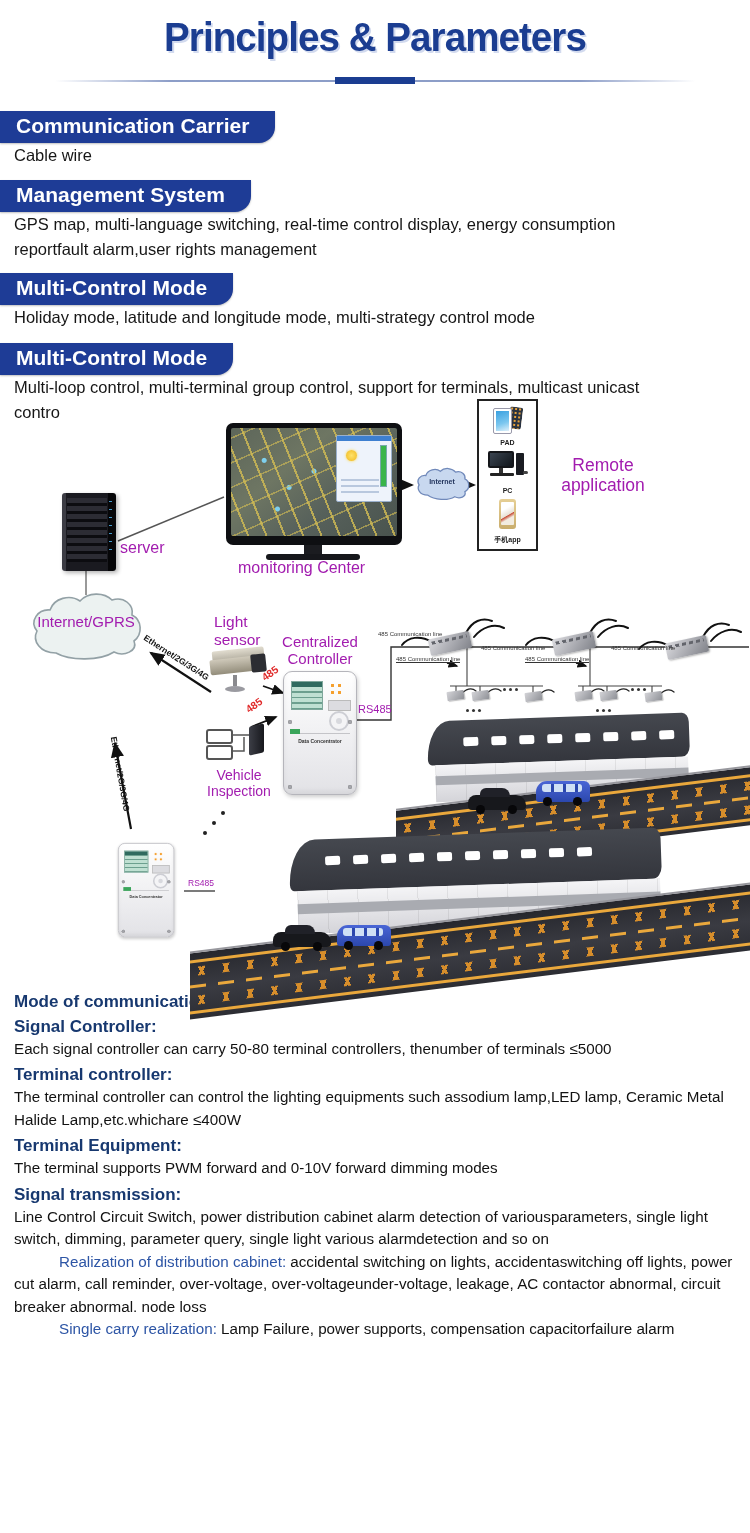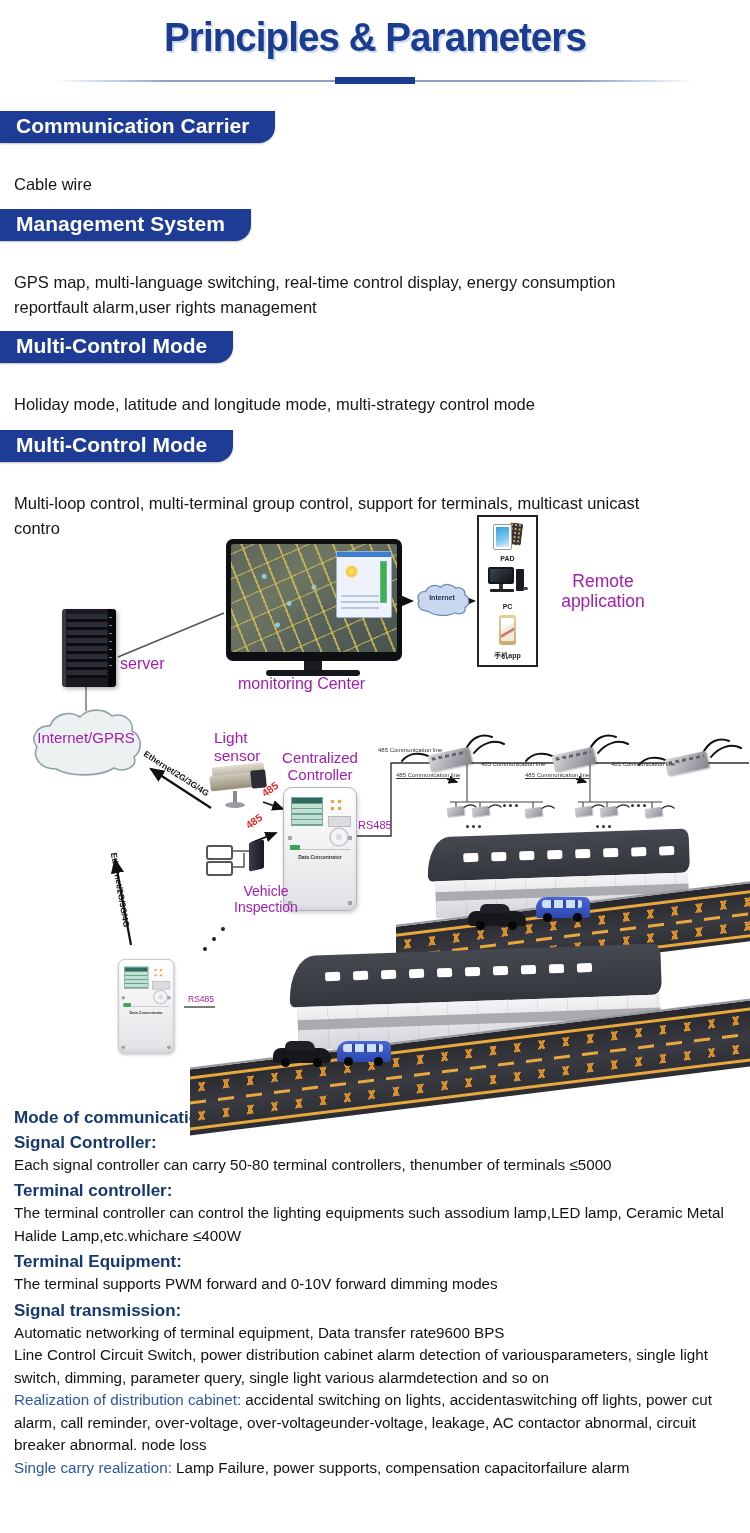--- a/index.html
+++ b/index.html
@@ -11,36 +11,36 @@
               letter-spacing:-1px;transform:scaleX(.94);text-shadow:2px 2px 0 rgba(125,150,205,.35);}
   .divider{position:relative;width:640px;height:7px;margin:16px auto 0;}
   .divider::before{content:"";position:absolute;left:0;right:0;top:3px;height:2px;
      background:linear-gradient(90deg,rgba(27,61,145,0),rgba(27,61,145,.5) 18%,rgba(27,61,145,.5) 82%,rgba(27,61,145,0));}
   .divider::after{content:"";position:absolute;left:50%;top:0;width:80px;height:7px;margin-left:-40px;background:#1b3d91;}
 
   
   .banner{display:inline-block;background:#1e3c96;color:#fff;font-size:21px;font-weight:bold;
           padding:3px 26px 5px 16px;border-radius:0 0 16px 0;box-shadow:0 1px 2px rgba(0,0,0,.25);}
   .b1{margin-top:27px;} .b2{margin-top:12px;} .b3{margin-top:12px;} .b4{margin-top:13px;}
-  .sec-body{margin:29px 0 0;padding:0 70px 0 14px;font-size:16.5px;line-height:1.5;color:#161616;}
+  .sec-body{margin:0 0 0;padding:0 70px 0 14px;font-size:16.5px;line-height:1.5;color:#161616;}
 
   
   .diagram{position:relative;margin-top:-26px;height:586px;}
   .diagram .abs{position:absolute;}
   svg.overlay{position:absolute;left:0;top:0;width:750px;height:586px;}
 
   .lbl{position:absolute;color:#a21caf;}
   .lbl-server{left:120px;top:140px;font-size:16px;}
   .lbl-monitor{left:238px;top:160px;width:146px;text-align:left;font-size:16px;}
   .lbl-remote{left:543px;top:56px;width:120px;text-align:center;font-size:17.5px;line-height:1.15;}
   .lbl-cloud-big{left:34px;top:214px;width:104px;text-align:center;font-size:15px;}
   .lbl-cloud-sm{left:419px;top:79px;width:46px;text-align:center;font-size:7px;font-weight:bold;color:#24365e;}
   .lbl-light{left:214px;top:214px;width:60px;font-size:15.5px;line-height:1.2;}
   .lbl-cc{left:280px;top:234px;width:80px;text-align:center;font-size:15px;line-height:1.15;}
-  .lbl-vehicle{left:200px;top:368px;width:78px;text-align:center;font-size:14px;line-height:1.2;margin-left:27px;}
+  .lbl-vehicle{left:200px;top:368px;width:78px;text-align:center;font-size:14px;line-height:1.2;}
   .lbl-eth1{left:137px;top:259px;width:96px;font-size:8.5px;font-weight:bold;transform:rotate(33deg);color:#111;}
   .lbl-eth2{left:74px;top:380px;width:96px;font-size:8.5px;font-weight:bold;transform:rotate(80deg);color:#111;}
   .lbl-rs485a{left:358px;top:304px;font-size:11px;}
   .lbl-rs485b{left:188px;top:479px;font-size:8.5px;}
   .lbl-485red{font-size:10.5px;font-weight:bold;color:#e02a2a;transform:rotate(-35deg);}
   .r485a{left:261px;top:268px;} .r485b{left:245px;top:300px;}
   .buslab{position:absolute;font-size:6px;color:#333;white-space:nowrap;}
   .bl1{left:378px;top:232px;} .bl2{left:481px;top:246px;} .bl3{left:611px;top:246px;}
   .bl4{left:396px;top:257px;border-bottom:1px solid #333;} .bl5{left:525px;top:257px;border-bottom:1px solid #333;}
 
@@ -179,21 +179,21 @@
   .van-blue::before{content:"";position:absolute;left:6px;top:3px;width:40px;height:8px;border-radius:3px;
         background:repeating-linear-gradient(90deg,#cfe0f5 0 9px,#2b47ad 9px 12px);}
   .van-blue::after{content:"";position:absolute;left:7px;bottom:-4px;width:9px;height:9px;border-radius:50%;background:#070709;box-shadow:30px 0 0 #070709;}
   .scene1 .car-black{left:72px;top:84px;} .scene1 .van-blue{left:140px;top:70px;}
   .scene2 .car-black{left:83px;top:103px;} .scene2 .van-blue{left:147px;top:96px;}
 
   
   .specs{padding:2px 10px 0 14px;}
   .spec-h{margin:5px 0 1px;font-size:17px;font-weight:bold;color:#17386f;}
   .spec-b{margin:0;font-size:15.2px;line-height:1.48;color:#121212;}
-  .lead{color:#2d55a5;}
+  .lead{color:#2d55a5;margin-left:45px;}
 </style>
 </head>
 <body>
 
 <div class="page">
 
   <h1 class="main-title">Principles &amp; Parameters</h1>
   <div class="divider"></div>
 
   <div><span class="banner b1">Communication Carrier</span></div>
@@ -420,19 +420,18 @@
 
   <div class="specs">
     <h3 class="spec-h">Mode of communication:</h3>
     <h3 class="spec-h">Signal Controller:</h3>
     <p class="spec-b">Each signal controller can carry 50-80 terminal controllers, thenumber of terminals ≤5000</p>
     <h3 class="spec-h">Terminal controller:</h3>
     <p class="spec-b">The terminal controller can control the lighting equipments such assodium lamp,LED lamp, Ceramic Metal Halide Lamp,etc.whichare ≤400W</p>
     <h3 class="spec-h">Terminal Equipment:</h3>
     <p class="spec-b">The terminal supports PWM forward and 0-10V forward dimming modes</p>
     <h3 class="spec-h">Signal transmission:</h3>
-    <p class="spec-b">Automatic networking of terminal equipment, Data transfer rate9600 BPS</p>
     <p class="spec-b">Line Control Circuit Switch, power distribution cabinet alarm detection of variousparameters, single light switch, dimming, parameter query, single light various alarmdetection and so on</p>
     <p class="spec-b"><span class="lead">Realization of distribution cabinet:</span><span> accidental switching on lights, accidentaswitching off lights, power cut alarm, call reminder, over-voltage, over-voltageunder-voltage, leakage, AC contactor abnormal, circuit breaker abnormal. node loss</span></p>
     <p class="spec-b"><span class="lead">Single carry realization:</span><span> Lamp Failure, power supports, compensation capacitorfailure alarm</span></p>
   </div>
 
 </div>
 
 </body></html>

